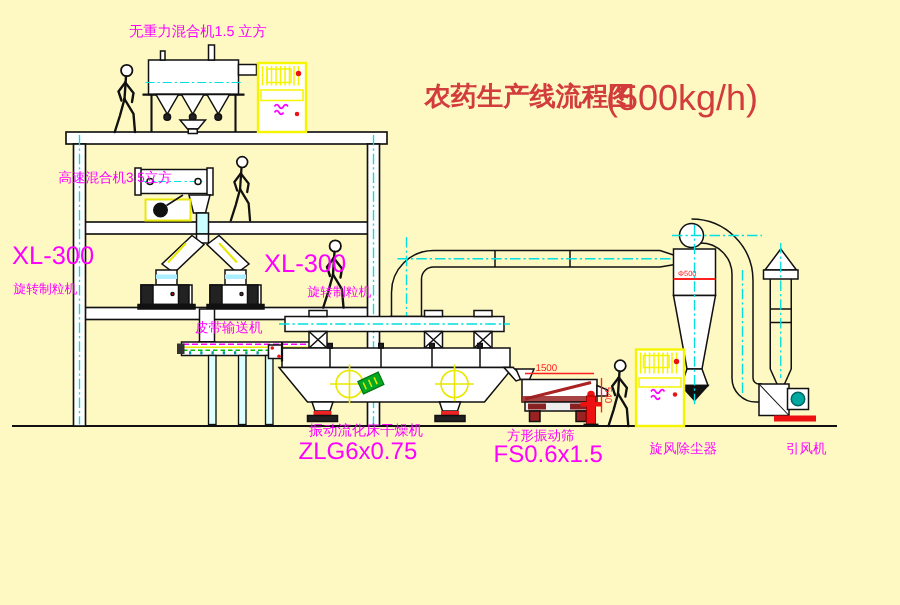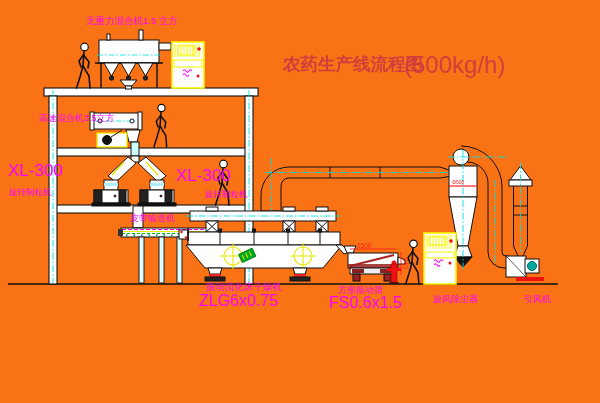--- a/index.html
+++ b/index.html
@@ -1,16 +1,16 @@
 <!DOCTYPE html>
 <html><head>
 <meta charset="utf-8">
 <style>
   html,body{margin:0;padding:0;background:#fff;}
-  #canvas{position:relative;width:600px;height:403px;background:#f97316;overflow:hidden;
+  #canvas{position:relative;width:600px;height:403px;background:#fef9c3;overflow:hidden;
           font-family:"Liberation Sans","DejaVu Sans",sans-serif;}
   svg{position:absolute;left:0;top:0;}
   text{font-family:"Liberation Sans","DejaVu Sans",sans-serif;}
   .mag{fill:#ff00ff;}
   .red{fill:#d23c3c;}
   .dim{fill:#ff2020;}
 </style>
 </head>
 <body>
 

